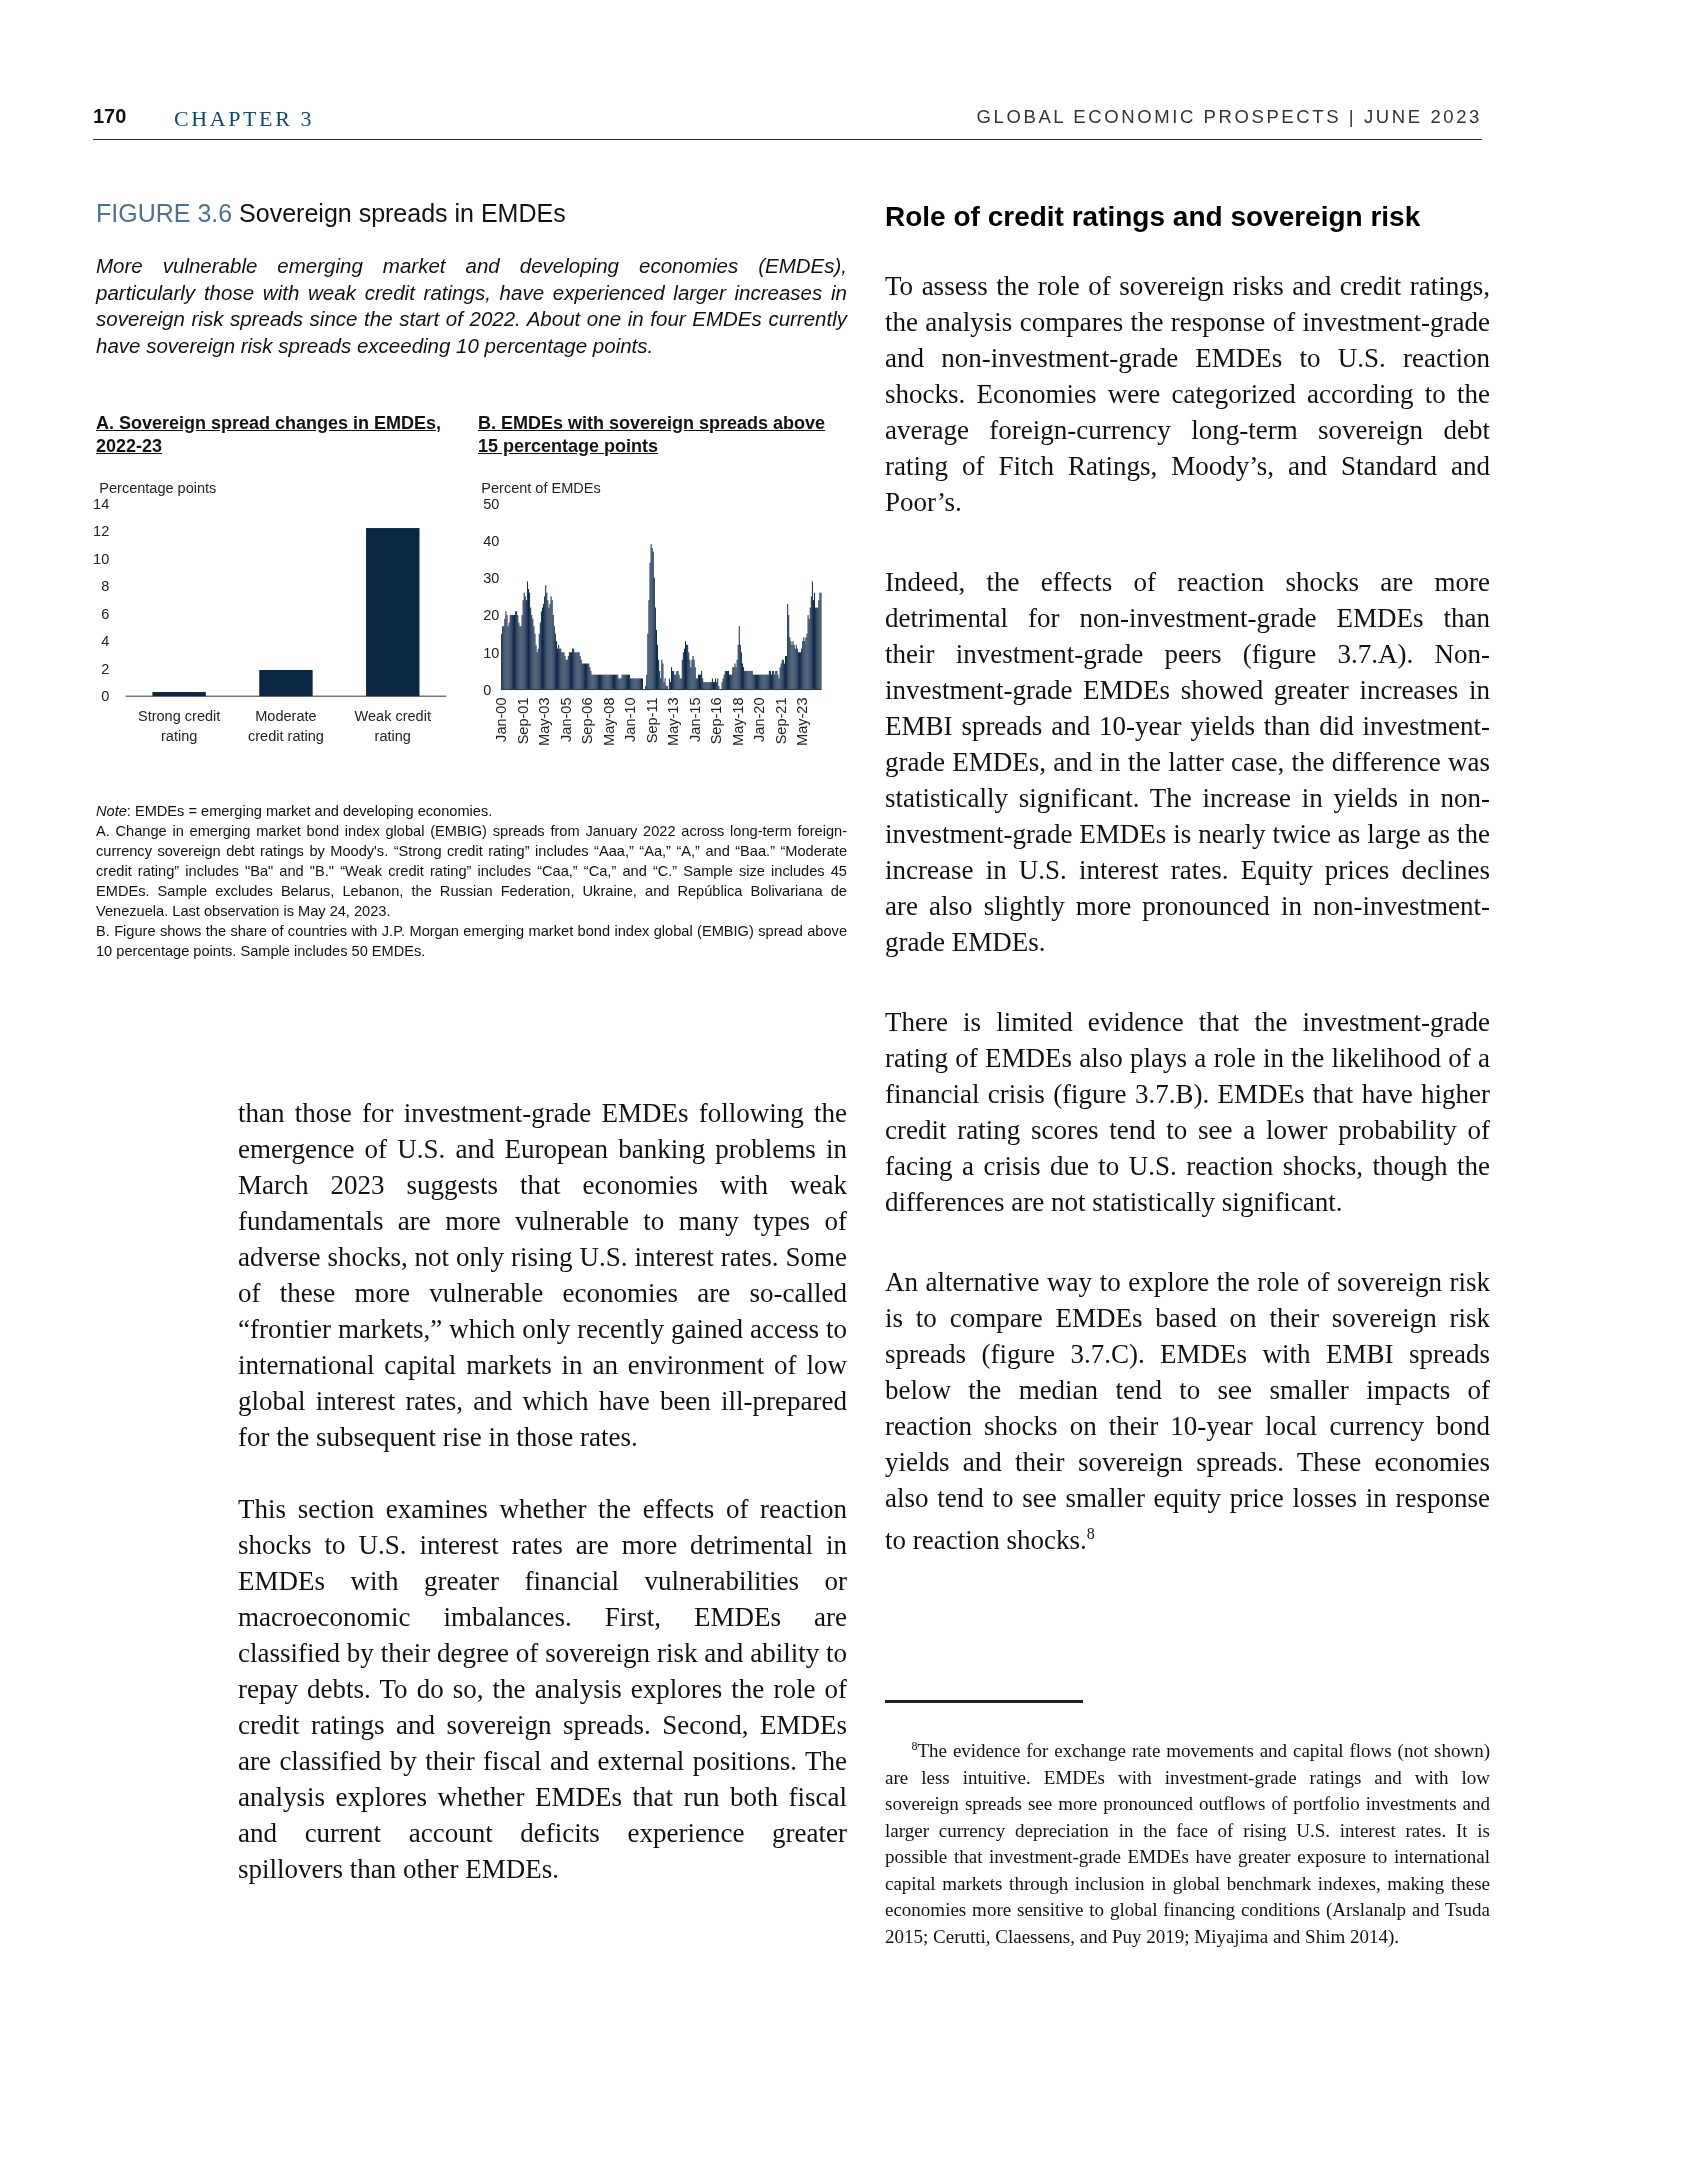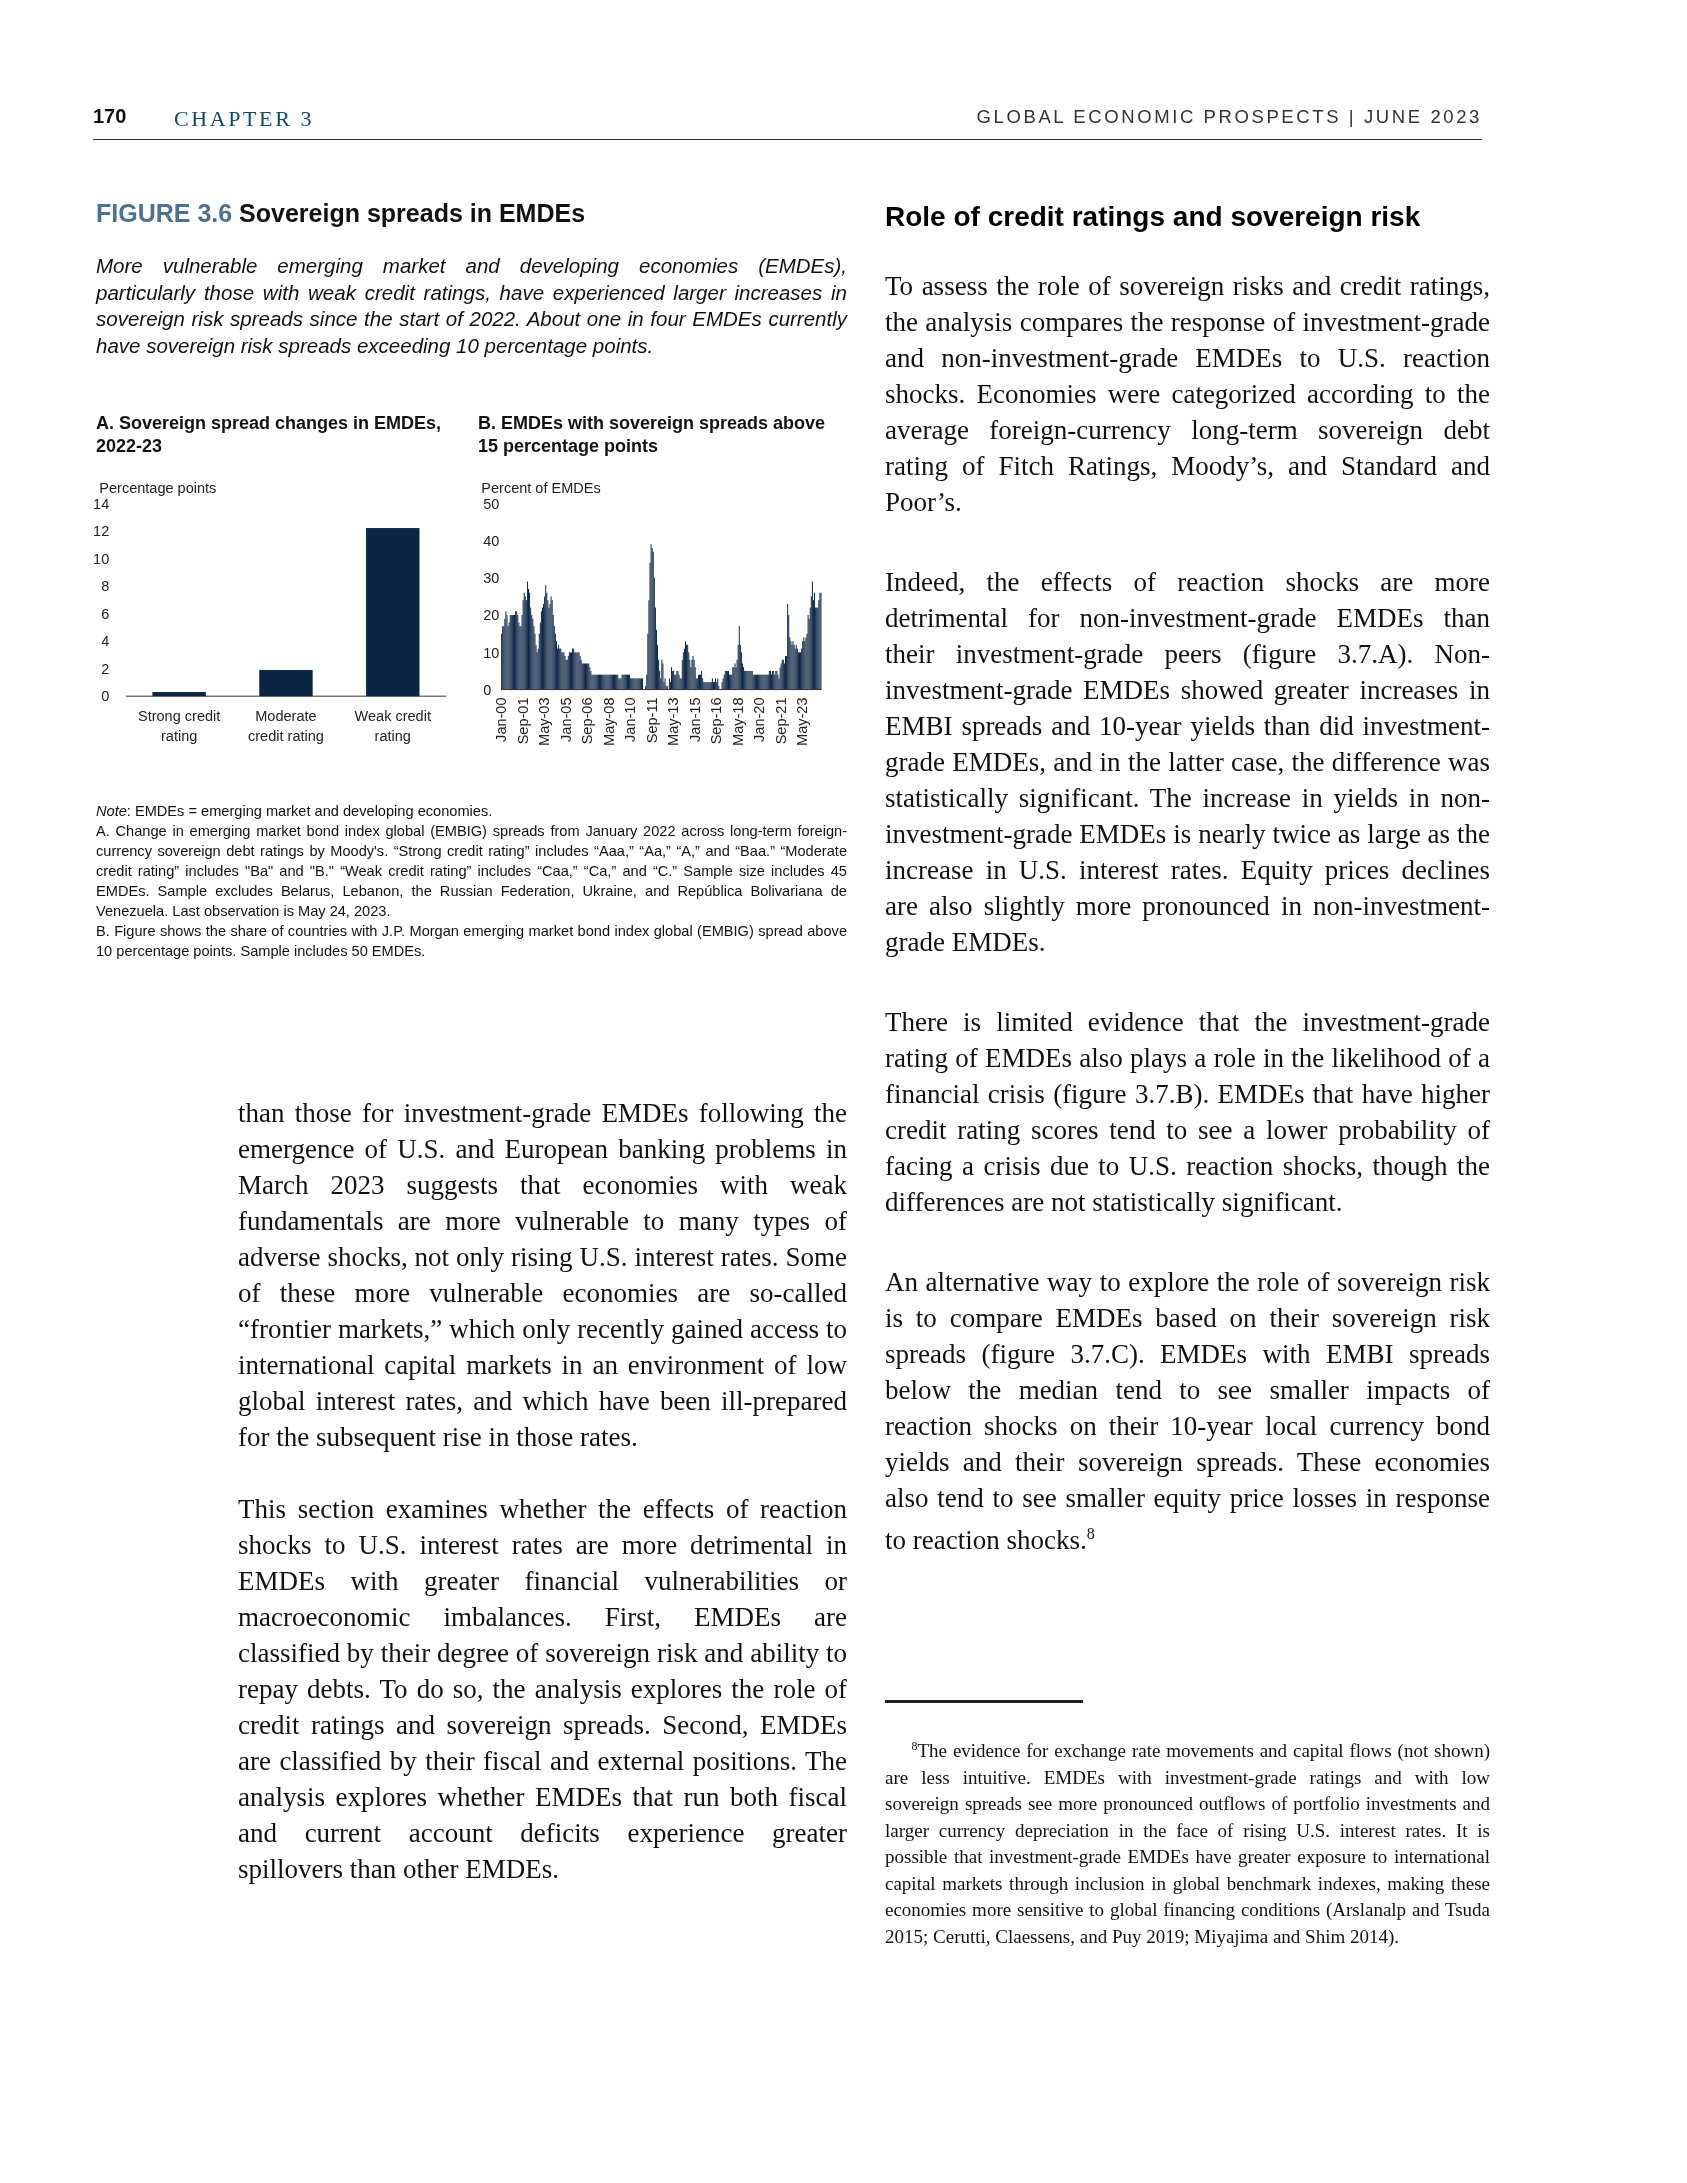--- a/index.html
+++ b/index.html
@@ -8,26 +8,26 @@
 
   
   #running-header { position: absolute; left: 93px; top: 105px; width: 1389px; height: 33px; }
   #page-number { position: absolute; left: 0; top: 0; font-size: 20px; font-weight: bold; font-family: "Liberation Sans", sans-serif; }
   #chapter-label { position: absolute; left: 81px; top: 1.3px; font-size: 22px; letter-spacing: 2.6px; color: #0c4a6e; font-family: Liberation Serif, serif; }
   #publication-title { position: absolute; right: 0; top: 1.3px; font-size: 18.5px; letter-spacing: 2.6px; color: #333; font-family: "Liberation Sans", sans-serif; }
   #header-rule { position: absolute; left: 93px; top: 139px; width: 1389px; height: 1.3px; background: #333; }
 
   
   #figure { position: absolute; left: 96px; top: 198px; width: 751px; }
-  #figure-title { font-size: 25px; font-weight: bold; margin: 0; line-height: 30px; }
+  #figure-title { font-size: 25px; font-weight: normal; margin: 0; line-height: 30px; }
   #figure-title .fignum { color: #4d7191; }
   #figure-subtitle { margin-top: 25px; font-size: 20.5px; font-style: italic; line-height: 26.5px; text-align: justify; }
 
   #panels { position: relative; height: 370px; margin-top: 53px; }
-  .panel { position: absolute; top: 0; }
+  .panel { position: absolute; top: 0; text-decoration: underline; }
   #panel-a { left: 0; width: 370px; }
   #panel-b { left: 382px; width: 370px; }
   .panel-title { font-size: 18px; font-weight: bold; line-height: 22.5px; }
   .panel svg { position: absolute; left: 0; top: 66px; overflow: visible; }
   .axis-text { font-family: "Liberation Sans", sans-serif; font-size: 22px; fill: #222; }
 
   #figure-notes { position: relative; margin-top: 18.5px; font-size: 14.6px; line-height: 20px; }
   #figure-notes p { margin: 0; }
   #figure-notes .justify { text-align: justify; }
 

